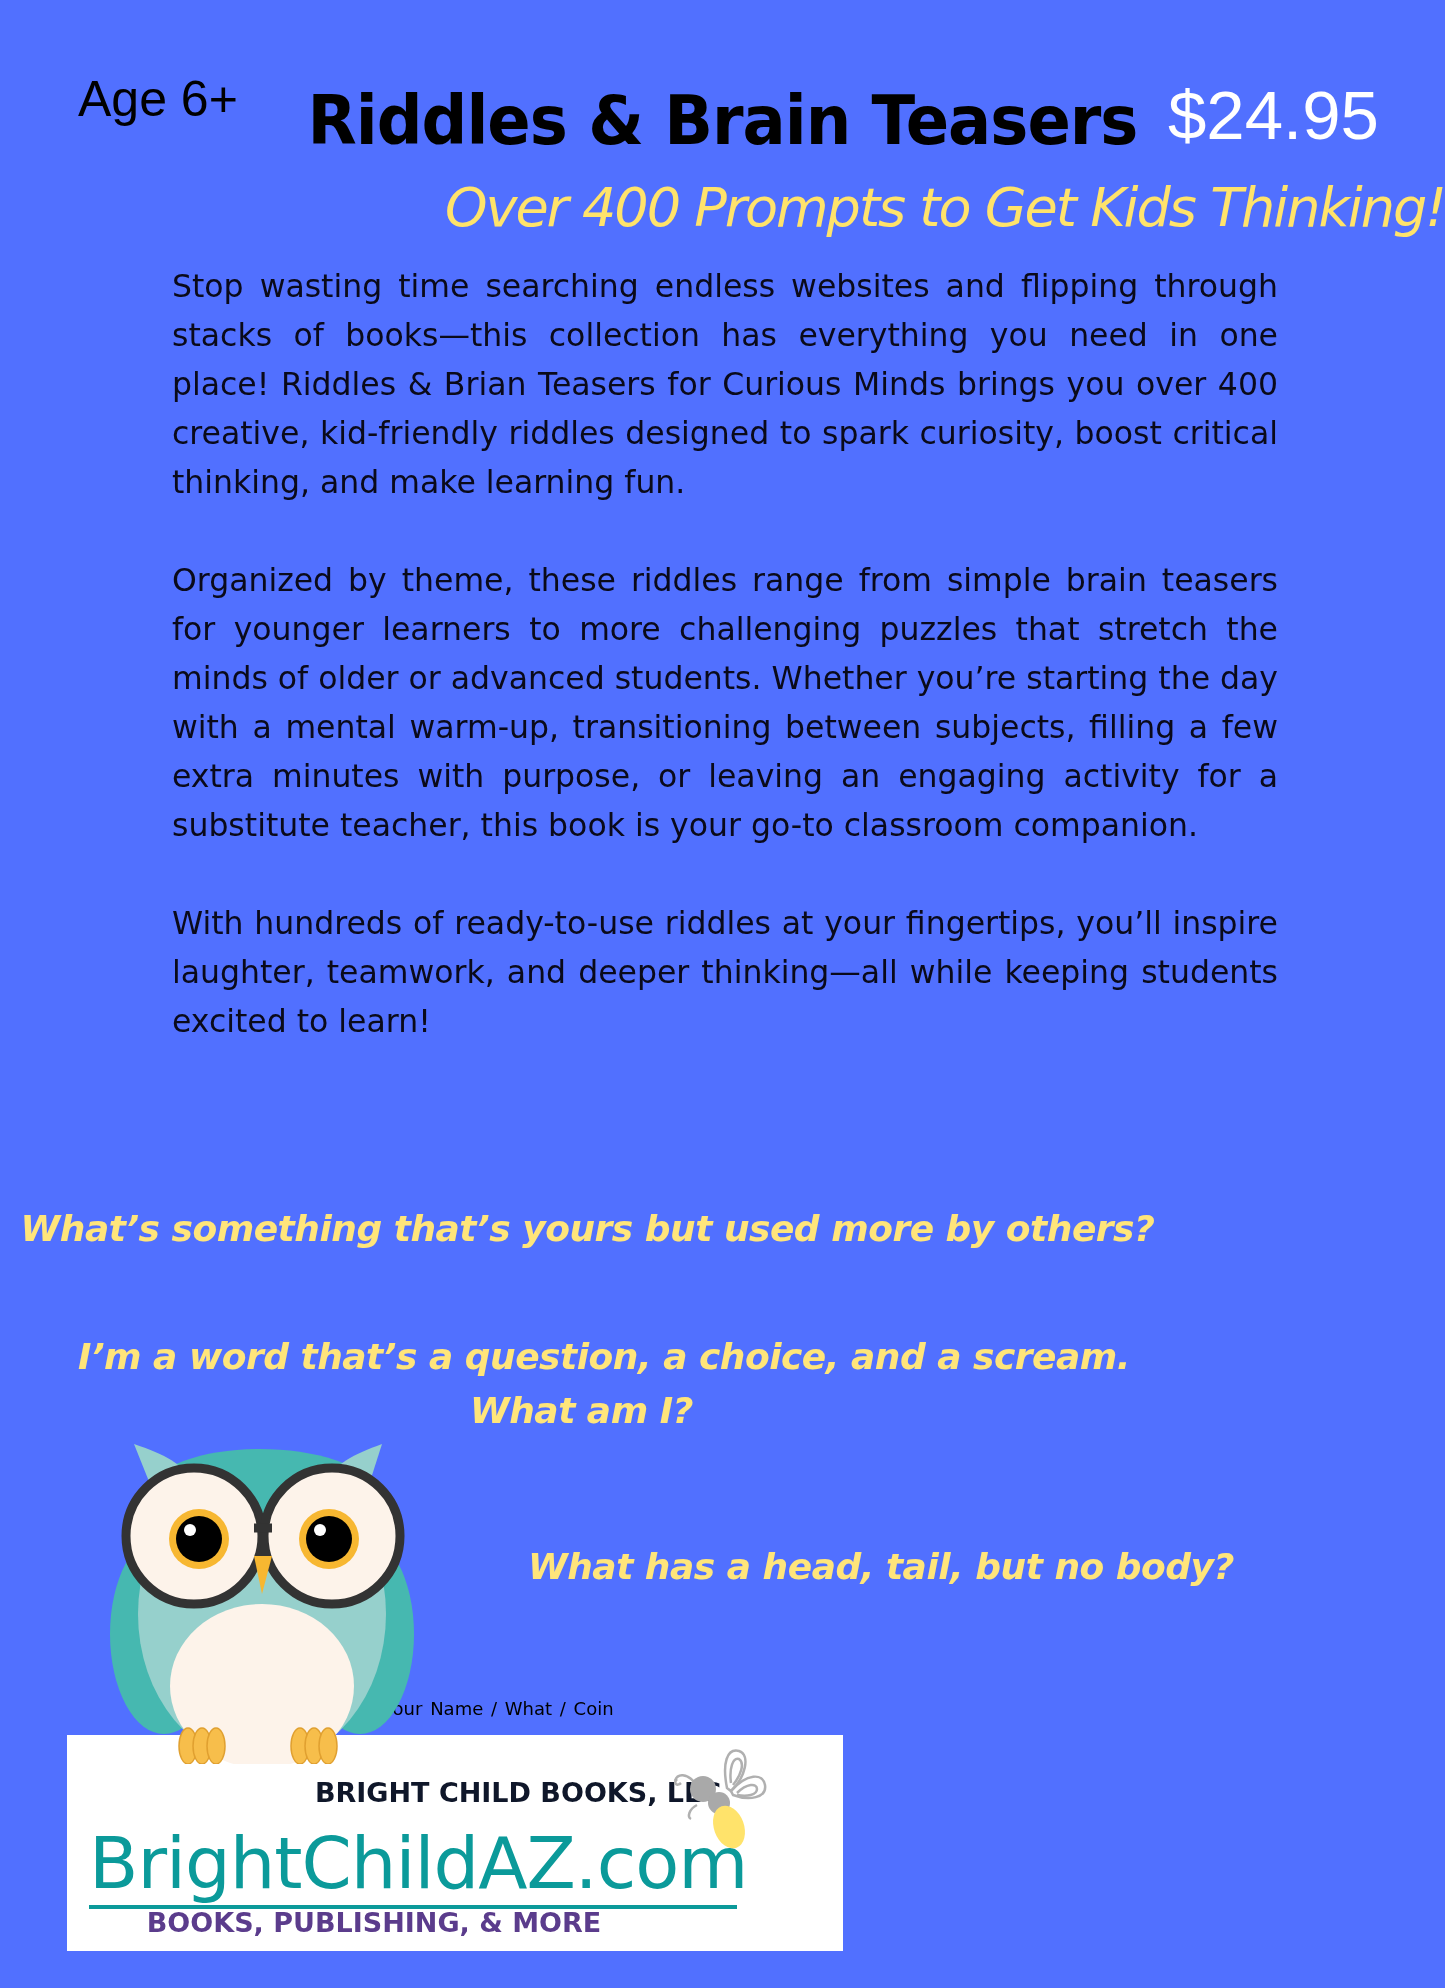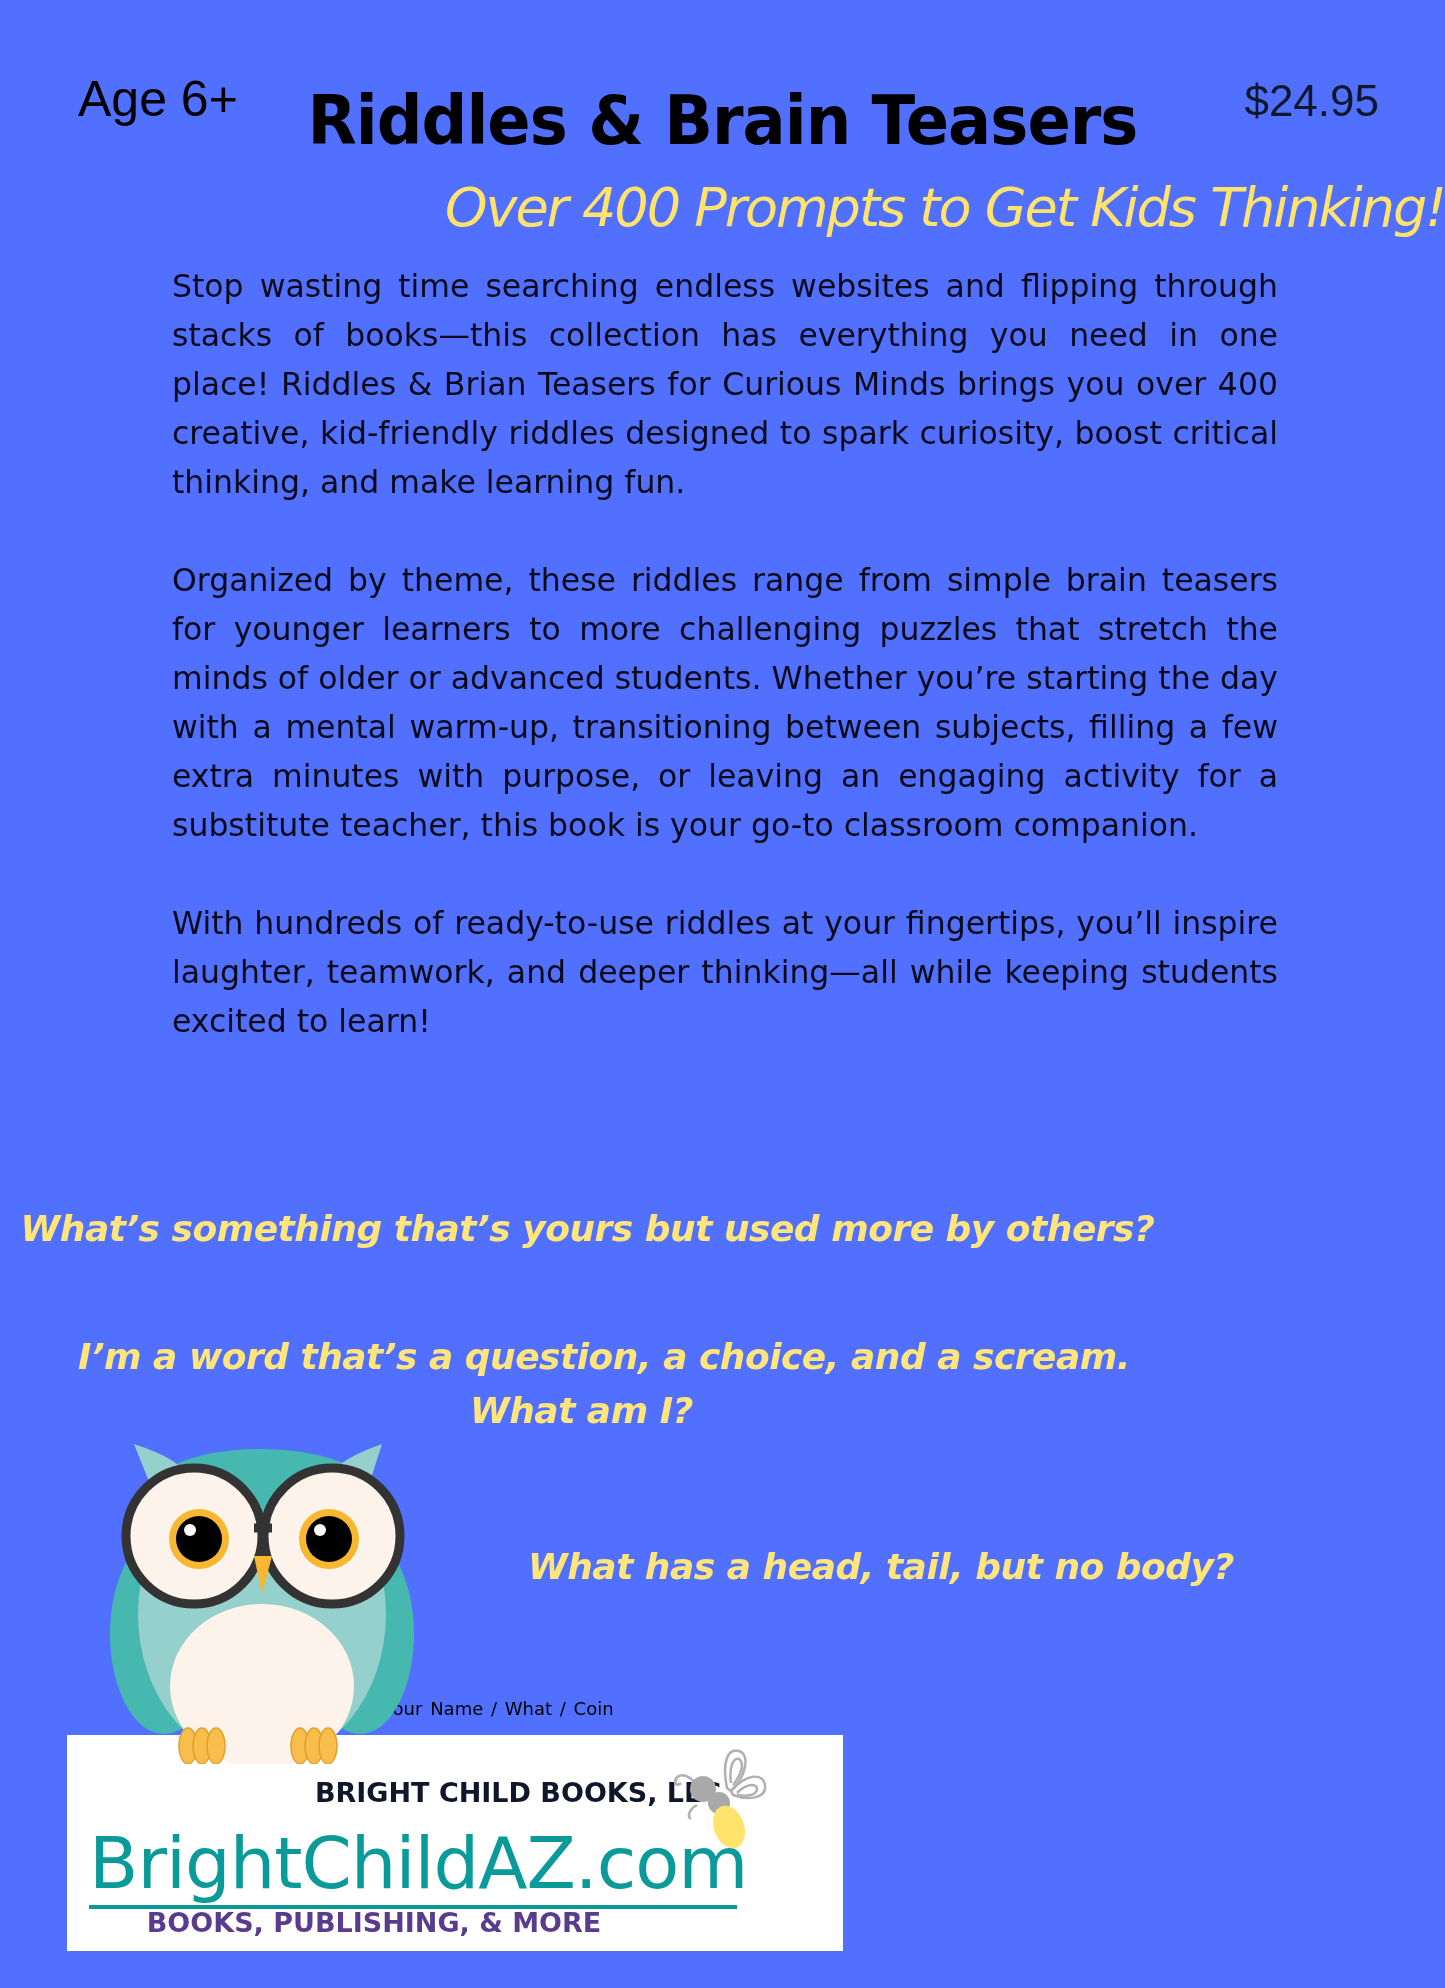--- a/index.html
+++ b/index.html
@@ -3,21 +3,21 @@
   <meta charset="utf-8">
   <style>
     html, body { margin: 0; padding: 0; }
     body {
       width: 1445px; height: 1988px; position: relative; overflow: hidden;
       background: #5170ff;
       font-family: "DejaVu Sans", sans-serif;
     }
     .abs { position: absolute; }
     .age { left: 78px; top: 70px; font-family: "Liberation Sans", sans-serif; font-size: 50px; color: #000; }
-    .price { right: 66px; top: 76px; font-family: "Liberation Sans", sans-serif; font-size: 44px; color: #0f172a; }
+    .price { right: 66px; top: 76px; font-family: "Liberation Sans", sans-serif; font-size: 69px; color: #ffffff; }
     .title {
       left: 0; width: 1445px; top: 84px; text-align: center;
       font-family: "DejaVu Sans", sans-serif; font-weight: bold; font-size: 64px;
       color: #000; letter-spacing: -1px; transform: scaleY(1.05);
     }
     .subtitle {
       left: 0; width: 1445px; top: 176px; text-align: right;
       font-family: "DejaVu Sans", sans-serif; font-style: italic; font-size: 54px;
       color: #ffe36b; letter-spacing: -2px;
     }

